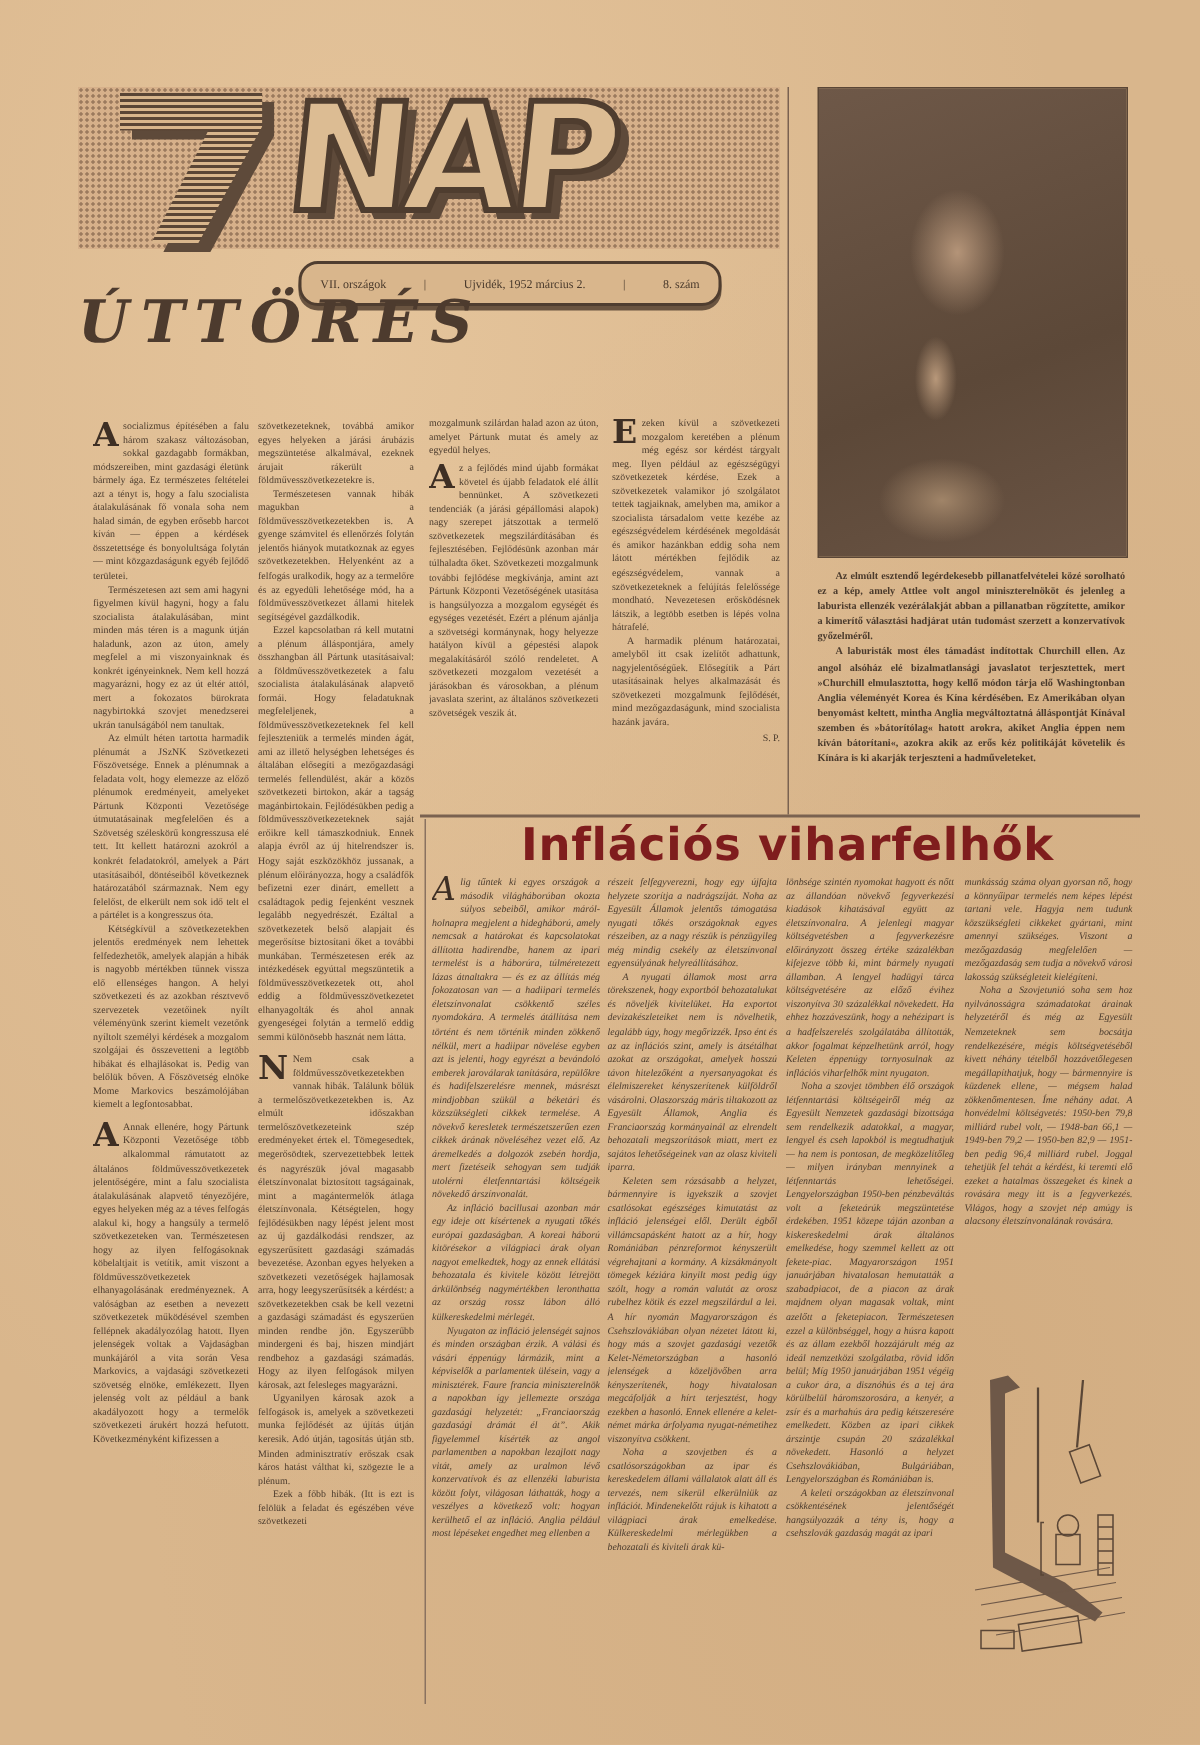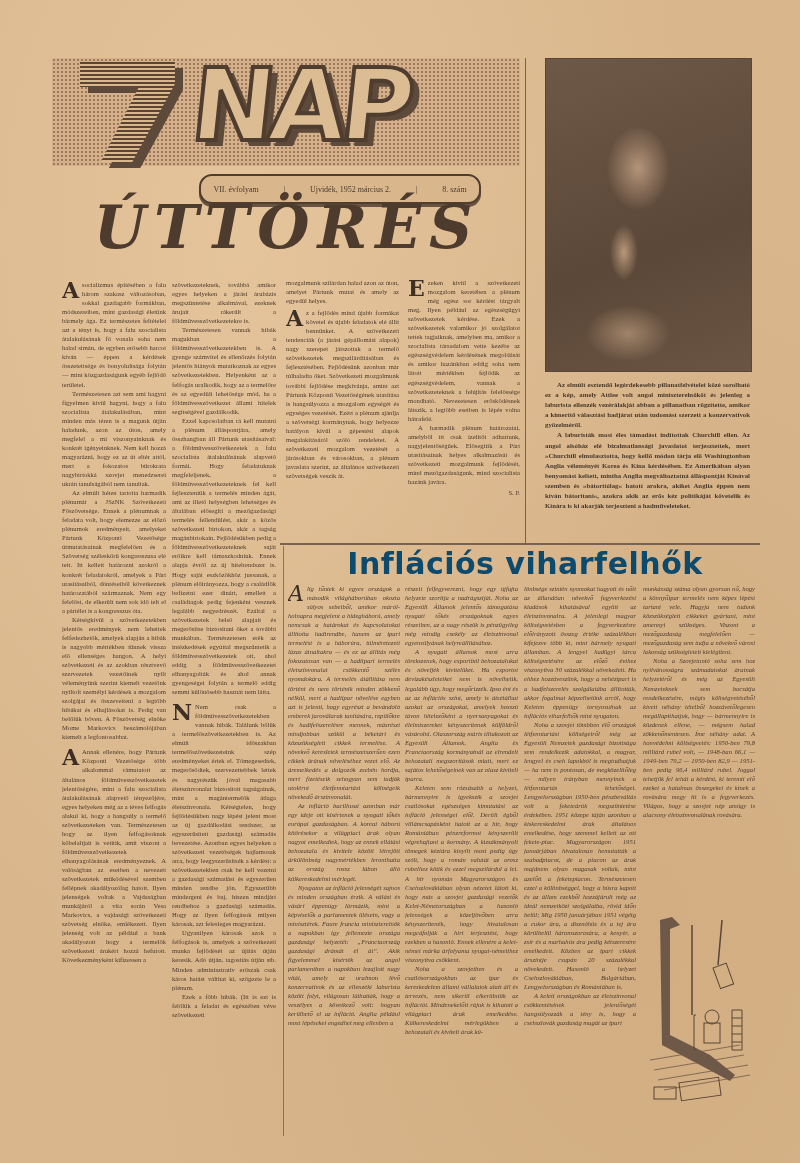--- a/index.html
+++ b/index.html
@@ -48,23 +48,23 @@
     position:absolute; left:147px; top:116px; width:278px; height:26px;
     border:2px solid #4f3d2f; border-radius:13px;
     background:#d9b68c;
     display:flex; align-items:center; justify-content:space-around;
     font-size:8px; color:#4a3a2c;
     box-shadow: 0 3px 0 #6a5440;
   }
   .issue-sep { color:#4a3a2c; }
   .vrule { position:absolute; left:525px; top:58px; width:1px; height:485px; background:#7a6250; }
   .headline-main {
-    position:absolute; left:52px; top:192px; width:470px; text-align:center;
+    position:absolute; left:52px; top:192px; width:470px; 
     font-family:"DejaVu Serif", serif; font-style:italic; font-weight:bold;
-    font-size:60px; letter-spacing:8px; color:#4d3b2e;
+    font-size:39px; letter-spacing:8px; color:#4d3b2e;
   }
   
   .photo {
     position:absolute; left:545px; top:58px; width:205px; height:312px;
     background:
       radial-gradient(ellipse 45px 60px at 45% 35%, #b49478, transparent 70%),
       radial-gradient(ellipse 60px 40px at 40% 88%, #a08468, transparent 70%),
       radial-gradient(ellipse 20px 40px at 38% 62%, #b8987a, transparent 70%),
       linear-gradient(160deg, #6e5848, #5c4838 60%, #6a5444);
     border:1px solid #5a4636;
@@ -86,38 +86,38 @@
     float:left; font-family:"DejaVu Serif", serif; font-weight:bold;
     font-size:22px; line-height:18px; margin:1px 3px 0 0; color:#3e2f24;
   }
   .dropcap-it { font-style:italic; font-weight:normal; }
   .signature { text-align:right; margin-top:2px; }
   .hrule { position:absolute; left:280px; top:543px; width:480px; height:2px; background:#7a6250; }
   .vrule2 { position:absolute; left:283px; top:546px; width:1px; height:590px; background:#8a7260; }
   .headline2 {
     position:absolute; left:290px; top:546px; width:470px; text-align:center;
     font-family:"DejaVu Sans", sans-serif; font-weight:bold; font-size:30px;
-    color:#0c4a6e; letter-spacing:0.5px;
+    color:#7f1d1d; letter-spacing:0.5px;
   }
   .it { font-style:italic; }
   .cartoon {
     position:absolute; left:640px; top:905px; width:120px; height:205px;
   }
 </style>
 </head>
 <body>
 
 <div class="paper"></div>
 
 <div class="masthead">
   <div class="logo-seven-shadow"></div>
   <div class="logo-seven"></div>
   <div class="logo-nap">NAP</div>
   <div class="issue-bar">
-    <span>VII. évfolyam</span>
+    <span>VII. országok</span>
     <span class="issue-sep">|</span>
     <span>Ujvidék, 1952 március 2.</span>
     <span class="issue-sep">|</span>
     <span>8. szám</span>
   </div>
 </div>
 <div class="vrule"></div>
 
 <div class="headline-main">ÚTTÖRÉS</div>
 

